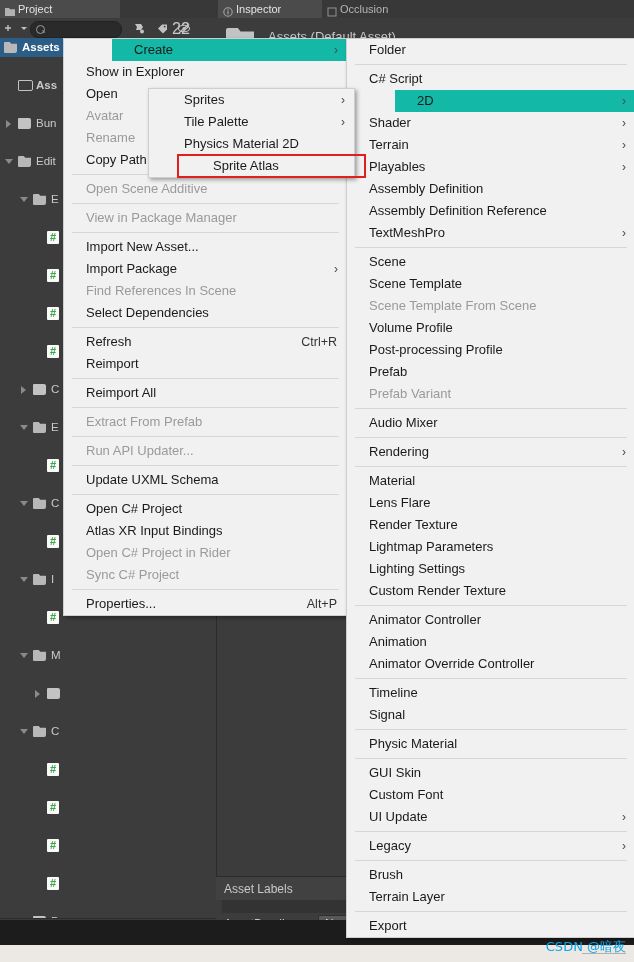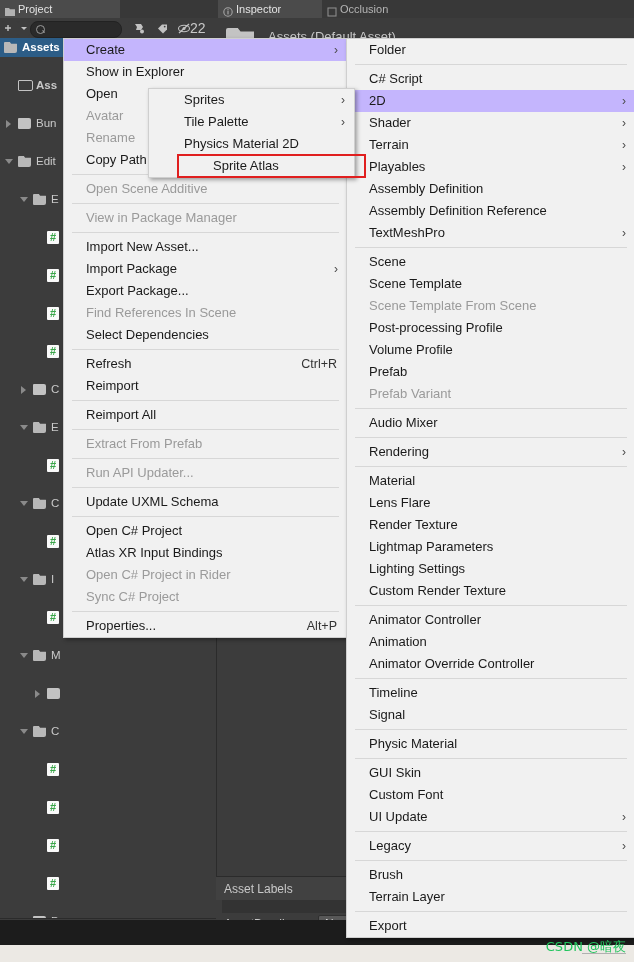--- a/index.html
+++ b/index.html
@@ -20,21 +20,21 @@
 
   .projPanel{position:absolute;left:0;top:18px;width:216px;height:900px;background:#3c3c3c;
              border-right:1px solid #242424;}
   .projToolbar{position:absolute;left:0;top:0;width:216px;height:20px;background:#3c3c3c;
                border-bottom:1px solid #2b2b2b;}
   .tbtn{position:absolute;top:3px;height:15px;border:1px solid #2e2e2e;background:#4a4a4a;border-radius:2px;}
   .searchbox{position:absolute;left:30px;top:3px;width:90px;height:15px;background:#2a2a2a;
              border:1px solid #222;border-radius:8px;}
   .searchbox .mag{position:absolute;left:5px;top:3px;width:7px;height:7px;border:1.2px solid #9a9a9a;border-radius:50%;}
   .searchbox .mag:after{content:"";position:absolute;left:5px;top:5px;width:3px;height:1.2px;background:#9a9a9a;transform:rotate(45deg);}
-  .eyecount{position:absolute;left:190px;top:3px;font-size:14px;color:#c8c8c8;line-height:15px;}
+  .eyecount{position:absolute;left:172px;top:3px;font-size:16px;color:#c8c8c8;line-height:15px;}
 
   .treearea{position:absolute;left:0;top:20px;width:216px;height:880px;background:#3c3c3c;overflow:hidden;}
   .row{position:relative;height:19px;line-height:19px;white-space:nowrap;font-size:11.5px;color:#c9c9c9;}
   .row.sel{background:#2c5d87;color:#fff;font-weight:bold;}
   .arrow{position:absolute;width:0;height:0;top:6px;}
   .arrow.right{border-left:5px solid #8a8a8a;border-top:4px solid transparent;border-bottom:4px solid transparent;}
   .arrow.down{border-top:5px solid #8a8a8a;border-left:4px solid transparent;border-right:4px solid transparent;margin-top:1px;}
   .fold{position:absolute;top:4px;width:13px;height:11px;background:#c3c3c3;border-radius:1px 2px 2px 1px;}
   .fold.open{background:#b8b8b8;clip-path:polygon(0 0,45% 0,55% 16%,100% 16%,100% 100%,0 100%);}
   .hashic{position:absolute;top:3px;width:12px;height:13px;background:#fafafa;border-radius:1px;
@@ -68,32 +68,32 @@
           border:1px solid #2f2f2f;border-radius:2px;color:#d6d6d6;font-size:12px;line-height:17px;padding:0 6px;box-sizing:border-box;}
   .labelsBox{position:absolute;left:6px;top:882px;width:406px;height:13px;background:#333;}
 
   .statusbar{position:absolute;left:0;top:920px;width:634px;height:25px;background:#1c1c1c;}
   .bottomstrip{position:absolute;left:0;top:945px;width:634px;height:17px;background:#ece9e4;}
 
   
   .menu{position:absolute;background:#f1f1f1;border:1px solid #cfcfcf;
         box-shadow:2px 2px 4px rgba(0,0,0,.35);color:#1a1a1a;font-size:13px;}
   .mi{position:relative;height:22px;line-height:22px;padding-left:22px;white-space:nowrap;}
-  .mi.hi{background:#c4b5fd;}
+  .mi.hi{background:#14b8a6;margin-left:48px;}
   .mi.dis{color:#9a9a9a;}
   .mi .sub{position:absolute;right:9px;top:0;line-height:22px;color:#4a4a4a;font-size:12px;}
   .mi .acc{position:absolute;right:10px;top:0;line-height:22px;color:#333;font-size:12.5px;}
   .sep{height:1px;background:#d7d7d7;margin:3px 8px;}
   .mi.boxed{outline:2px solid #e01f1f;outline-offset:-1px;z-index:5;}
 
   #menu-main{left:63px;top:38px;width:283px;}
   #menu-create{left:346px;top:38px;width:288px;}
   #menu-2d{left:148px;top:88px;width:205px;}
 
-  .watermark{position:absolute;right:8px;top:938px;font-size:13px;color:#22c55e;
+  .watermark{position:absolute;right:8px;top:938px;font-size:13px;color:#0ea5e9;
              font-family:"DejaVu Sans",sans-serif;}
   .wmline{position:absolute;right:8px;top:953px;width:44px;height:1px;background:#b0b0b0;}
 </style>
 </head>
 <body>
 
 <div id="editor">
 
   <div class="tabstrip">
     <div class="tab active" style="left:0;width:92px;">
@@ -303,21 +303,20 @@
     <div class="sep"></div>
     <div class="mi dis"><span>Open Scene Additive</span></div>
     <div class="sep"></div>
     <div class="mi dis"><span>View in Package Manager</span></div>
     <div class="sep"></div>
     <div class="mi"><span>Import New Asset...</span></div>
     <div class="mi">
       <span>Import Package</span>
       <span class="sub">›</span>
     </div>
-    <div class="mi"><span>Export Package...</span></div>
     <div class="mi dis"><span>Find References In Scene</span></div>
     <div class="mi"><span>Select Dependencies</span></div>
     <div class="sep"></div>
     <div class="mi">
       <span>Refresh</span>
       <span class="acc">Ctrl+R</span>
     </div>
     <div class="mi"><span>Reimport</span></div>
     <div class="sep"></div>
     <div class="mi"><span>Reimport All</span></div>
@@ -362,22 +361,22 @@
     <div class="mi"><span>Assembly Definition</span></div>
     <div class="mi"><span>Assembly Definition Reference</span></div>
     <div class="mi">
       <span>TextMeshPro</span>
       <span class="sub">›</span>
     </div>
     <div class="sep"></div>
     <div class="mi"><span>Scene</span></div>
     <div class="mi"><span>Scene Template</span></div>
     <div class="mi dis"><span>Scene Template From Scene</span></div>
+    <div class="mi"><span>Volume Profile</span></div>
     <div class="mi"><span>Post-processing Profile</span></div>
-    <div class="mi"><span>Volume Profile</span></div>
     <div class="mi"><span>Prefab</span></div>
     <div class="mi dis"><span>Prefab Variant</span></div>
     <div class="sep"></div>
     <div class="mi"><span>Audio Mixer</span></div>
     <div class="sep"></div>
     <div class="mi">
       <span>Rendering</span>
       <span class="sub">›</span>
     </div>
     <div class="sep"></div>

